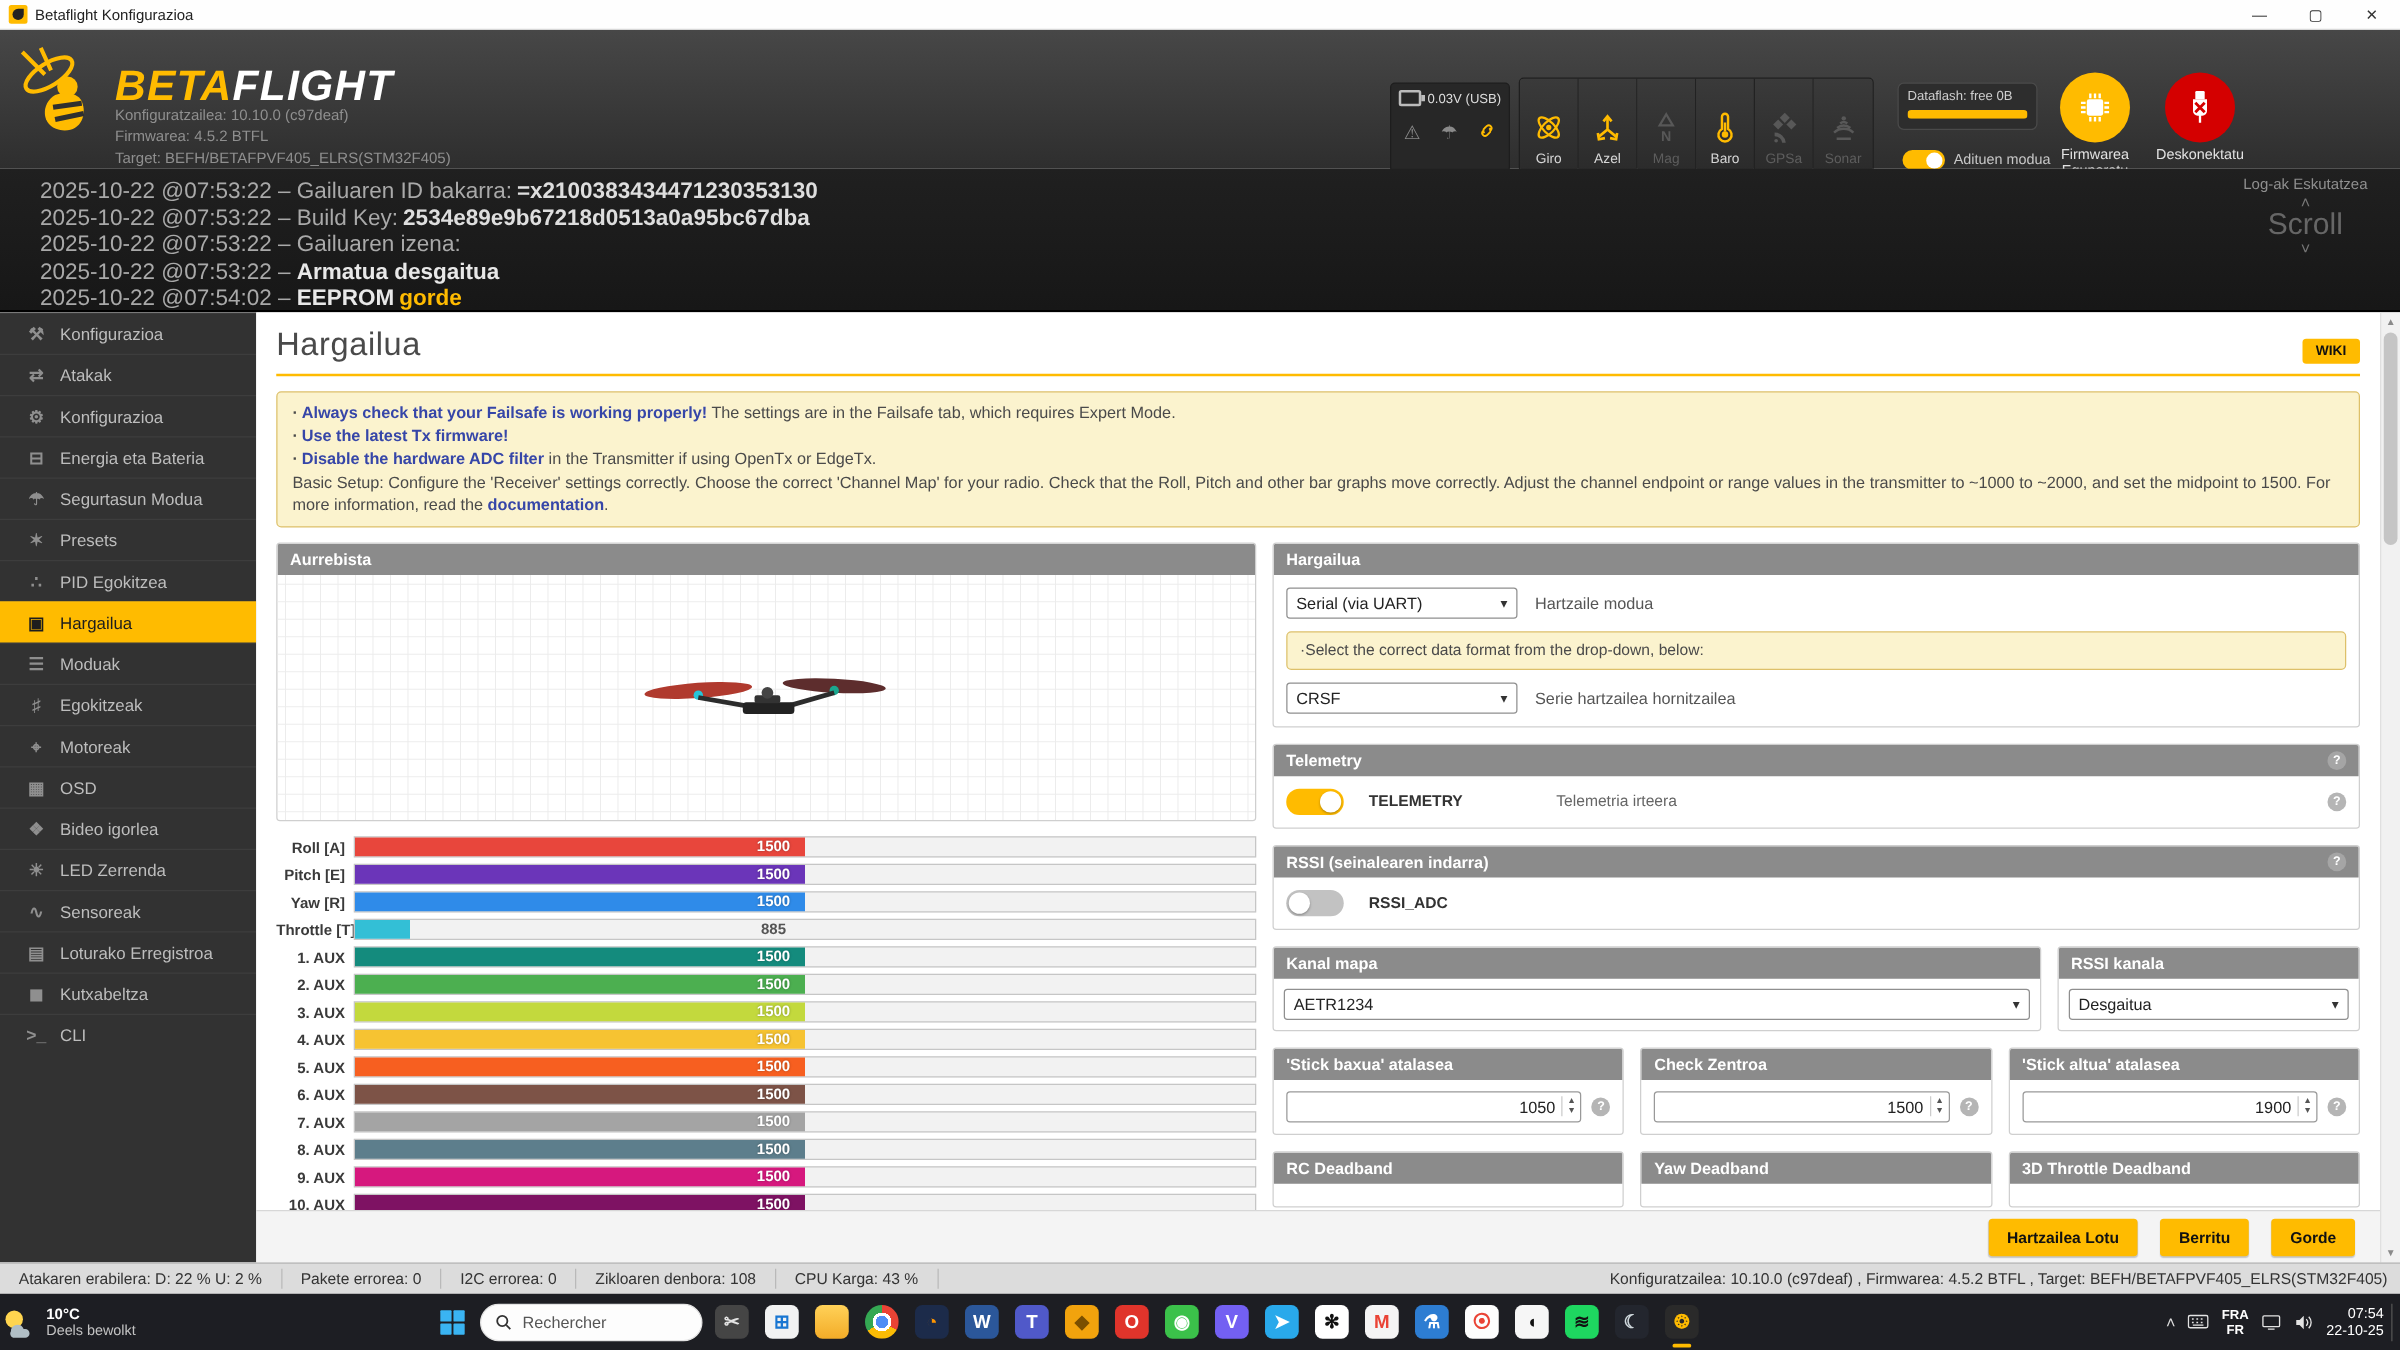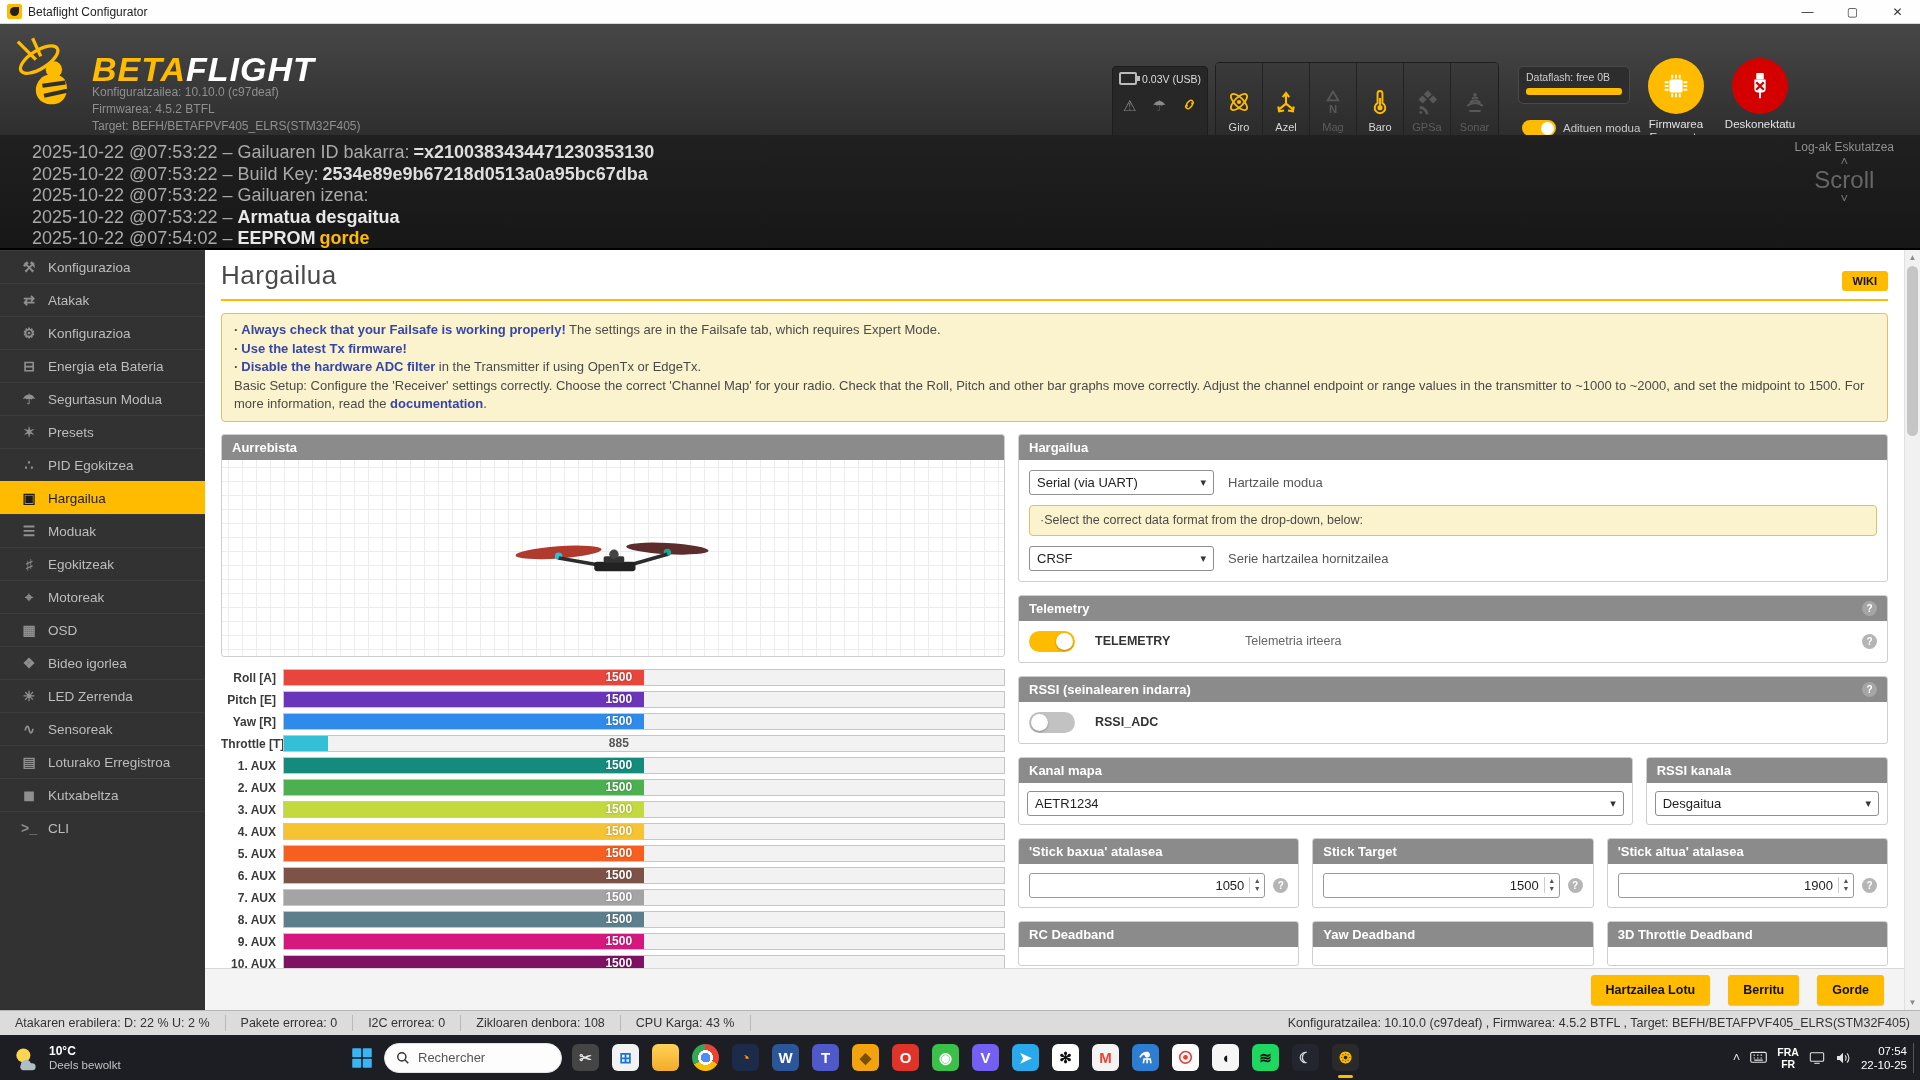--- a/index.html
+++ b/index.html
@@ -146,21 +146,21 @@
   .actionbar{position:absolute;left:205px;right:16px;bottom:0;height:42px;background:#f4f4f4;border-top:1px solid #d7d7d7;display:flex;align-items:center;justify-content:flex-end;padding-right:2px;}
   .abtn{background:#ffbb00;color:#111;font-size:12.5px;font-weight:bold;padding:8px 15px;border-radius:3px;margin-right:18px;box-shadow:0 1px 1px rgba(0,0,0,.2);}
 
   
   .statusbar{position:absolute;top:1010px;left:0;right:0;height:25px;background:#dcdcdc;border-top:1px solid #b5b5b5;display:flex;align-items:center;font-size:12.5px;color:#333;}
   .sseg{padding:0 15px;border-right:1px solid #b9b9b9;height:16px;line-height:16px;}
   .sright{margin-left:auto;padding-right:10px;}
 
   
   .taskbar{position:absolute;top:1035px;left:0;right:0;height:45px;background:#1d1e23;display:flex;align-items:center;}
-  .weather{display:flex;align-items:flex-start;padding-left:12px;width:300px;flex:none;}
+  .weather{display:flex;align-items:flex-start;padding-left:0;width:300px;flex:none;}
   .wtxt{margin-left:9px;}
   .wtemp{color:#fff;font-size:12px;font-weight:bold;line-height:14px;}
   .wdesc{color:#c3c3c3;font-size:11.5px;line-height:14px;}
   .tbcenter{display:flex;align-items:center;position:absolute;left:348px;}
   .startbtn{width:28px;height:28px;display:flex;align-items:center;justify-content:center;margin-right:8px;}
   .searchpill{width:178px;height:30px;border-radius:15px;background:#fdfdfd;border:1px solid #e3e3e3;display:flex;align-items:center;padding:0 11px;margin-right:10px;}
   .searchpill .stxt{color:#555;font-size:13px;margin-left:8px;}
   .tb-app{width:27px;height:27px;border-radius:6px;margin-right:13px;display:flex;align-items:center;justify-content:center;position:relative;font-size:15px;font-weight:bold;flex:none;}
   .tb-app span{line-height:1;}
   .tb-app.active:after{content:"";position:absolute;bottom:-7px;left:6px;right:6px;height:3px;border-radius:2px;background:#ffbb00;}
@@ -171,21 +171,21 @@
   .trayico{color:#e3e3e3;margin-right:10px;display:flex;align-items:center;}
   .lang{color:#fff;font-size:10.5px;font-weight:bold;text-align:center;line-height:12px;margin-right:10px;}
   .clock{color:#fff;font-size:11.5px;text-align:right;line-height:14px;margin-right:6px;}
   .edge-sliver{width:3px;height:30px;border-left:1px solid #555;}
 </style>
 </head>
 <body>
 
 <div class="titlebar">
   <div class="appico"></div>
-  <span class="ttl">Betaflight Configurator</span>
+  <span class="ttl">Betaflight Konfigurazioa</span>
   <div class="wincontrols">
     <div>—</div>
     <div>▢</div>
     <div>✕</div>
   </div>
 </div>
 
 <div class="appheader">
   <div class="brandwrap">
     <svg class="beesvg" viewBox="0 0 100 100">
@@ -629,21 +629,21 @@
                   <div class="spinarrows">
                     <span>▲</span>
                     <span>▼</span>
                   </div>
                 </div>
                 <div class="help">?</div>
               </div>
             </div>
             <div class="panel">
               <div class="panel-hd">
-                <span>Stick Target</span>
+                <span>Check Zentroa</span>
               </div>
               <div class="spinbody">
                 <div class="spininput">
                   <span class="spinval">1500</span>
                   <div class="spinarrows">
                     <span>▲</span>
                     <span>▼</span>
                   </div>
                 </div>
                 <div class="help">?</div>

